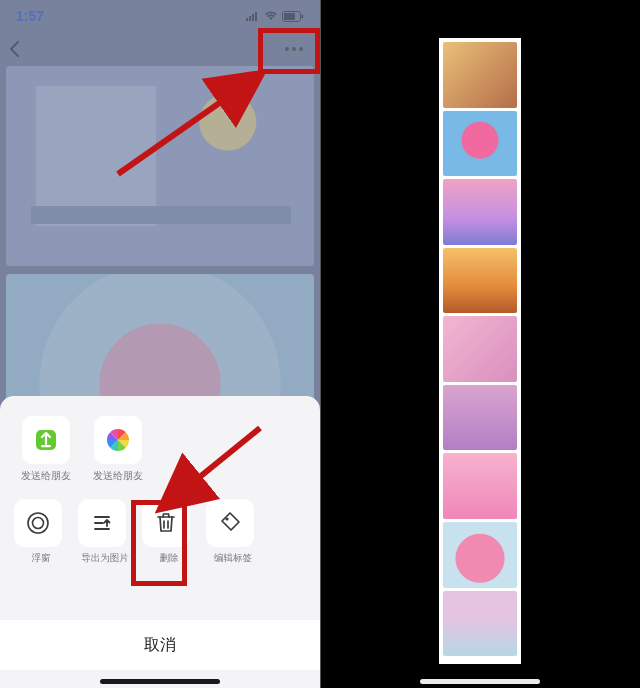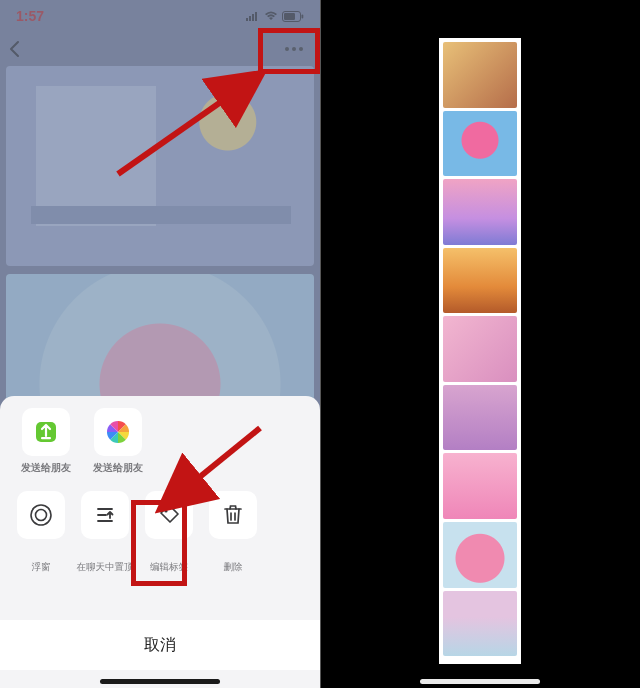--- a/index.html
+++ b/index.html
@@ -2,21 +2,21 @@
 <html><head>
 <meta charset="utf-8">
 <style>
   * { margin: 0; padding: 0; box-sizing: border-box; }
   html, body { width: 640px; height: 688px; font-family: -apple-system, "PingFang SC", sans-serif; }
   body { display: flex; background: #fff; }
 
   
   .left-pane { position: relative; width: 320px; height: 688px; overflow: hidden; }
   .left-dim { position: absolute; inset: 0; background: #6d7792; } 
-  .status-bar { position: absolute; top: 0; left: 0; right: 0; height: 32px; display: flex; align-items: center; justify-content: space-between; padding: 0 16px; color: #b91c1c; font-weight: 600; font-size: 14px; }
+  .status-bar { position: absolute; top: 0; left: 0; right: 0; height: 32px; display: flex; align-items: center; justify-content: space-between; padding: 0 16px; color: #1d4ed8; font-weight: 600; font-size: 14px; }
   .status-right { display: flex; align-items: center; gap: 4px; font-size: 11px; }
   .nav-bar { position: absolute; top: 32px; left: 0; right: 0; height: 34px; display: flex; align-items: center; justify-content: space-between; padding: 0 10px 0 6px; }
   .more-dots { width: 32px; height: 24px; display: flex; align-items: center; justify-content: center; gap: 3px; }
   .more-dots span { width: 4px; height: 4px; border-radius: 50%; background: #2a2a2a; }
 
   
   .feed { position: absolute; top: 66px; left: 0; right: 0; height: 350px; }
   .feed-img1 { position: absolute; left: 6px; top: 0; width: 308px; height: 200px;
     background:
       radial-gradient(circle at 72% 28%, #f2d982 0 28px, transparent 29px),
@@ -27,27 +27,27 @@
   }
   .feed-img2 { position: absolute; left: 6px; top: 208px; width: 308px; height: 200px;
     background:
       radial-gradient(circle at 50% 55%, #f0a8c1 0 60px, #bfe0ef 61px 120px, #a9cfe6 121px);
     border-radius: 4px;
   }
   .left-overlay { position: absolute; inset: 0; background: rgba(130,140,165,0.55); }
 
   
   .sheet { position: absolute; left: 0; right: 0; bottom: 0; height: 292px; background: #f4f4f6; border-top-left-radius: 14px; border-top-right-radius: 14px; }
-  .sheet-row1 { display: flex; gap: 16px; padding: 12px 18px 4px 18px; font-weight: bold; }
+  .sheet-row1 { display: flex; gap: 16px; padding: 20px 18px 4px 18px; }
   .share-item { width: 56px; display: flex; flex-direction: column; align-items: center; gap: 6px; }
   .share-tile { width: 48px; height: 48px; border-radius: 10px; background: #fff; display: flex; align-items: center; justify-content: center; }
   .share-cap { font-size: 10px; color: #7a7a7e; text-align: center; line-height: 1.1; }
 
   .sheet-row2 { display: flex; gap: 10px; padding: 14px 14px 6px 14px; }
-  .act-item { width: 54px; display: flex; flex-direction: column; align-items: center; gap: 23px; }
+  .act-item { width: 54px; display: flex; flex-direction: column; gap: 6px; }
   .act-tile { width: 48px; height: 48px; border-radius: 10px; background: #fff; display: flex; align-items: center; justify-content: center; color: #3b3b3d; }
   .act-cap { font-size: 9.5px; color: #7a7a7e; text-align: center; line-height: 1.1; white-space: nowrap; }
 
   .cancel-bar { position: absolute; left: 0; right: 0; bottom: 18px; height: 50px; background: #fff; display: flex; align-items: center; justify-content: center; font-size: 16px; color: #222; }
   .home-ind-l { position: absolute; bottom: 4px; left: 50%; transform: translateX(-50%); width: 120px; height: 5px; border-radius: 3px; background: #1a1a1a; }
 
   
   .redbox { position: absolute; border: 5px solid #c21414; }
   .arrow-svg { position: absolute; pointer-events: none; }
 
@@ -175,47 +175,47 @@
         <div class="act-tile">
           <svg width="26" height="26" viewBox="0 0 26 26">
               <g stroke="#3b3b3d" stroke-width="1.8" stroke-linecap="round">
                 <line x1="6" y1="7" x2="20" y2="7"></line>
                 <line x1="6" y1="13" x2="14" y2="13"></line>
                 <line x1="6" y1="19" x2="20" y2="19"></line>
                 <path d="M18 10 L18 16 M18 10 L15.5 12.5 M18 10 L20.5 12.5" fill="none"></path>
               </g>
             </svg>
         </div>
-        <div class="act-cap">在聊天中置顶</div>
-      </div>
-
-
-      <div class="act-item">
-        <div class="act-tile">
-          <svg width="26" height="26" viewBox="0 0 26 26">
-              <path d="M5 11 L13 3 L22 12 L14 20 L5 11 Z" fill="none" stroke="#3b3b3d" stroke-width="1.7" stroke-linejoin="round"></path>
-              <circle cx="10" cy="9" r="1.6" fill="#3b3b3d"></circle>
-            </svg>
-        </div>
-        <div class="act-cap">编辑标签</div>
-      </div>
+        <div class="act-cap">导出为图片</div>
+      </div>
+
 
       <div class="act-item">
         <div class="act-tile">
           <svg width="26" height="26" viewBox="0 0 26 26">
               <g stroke="#3b3b3d" stroke-width="1.7" fill="none" stroke-linecap="round">
                 <line x1="5" y1="7" x2="21" y2="7"></line>
                 <path d="M7 7 L8 21 L18 21 L19 7"></path>
                 <path d="M10 7 L10.5 4 L15.5 4 L16 7"></path>
                 <line x1="11" y1="11" x2="11" y2="18"></line>
                 <line x1="15" y1="11" x2="15" y2="18"></line>
               </g>
             </svg>
         </div>
         <div class="act-cap">删除</div>
+      </div>
+
+      <div class="act-item">
+        <div class="act-tile">
+          <svg width="26" height="26" viewBox="0 0 26 26">
+              <path d="M5 11 L13 3 L22 12 L14 20 L5 11 Z" fill="none" stroke="#3b3b3d" stroke-width="1.7" stroke-linejoin="round"></path>
+              <circle cx="10" cy="9" r="1.6" fill="#3b3b3d"></circle>
+            </svg>
+        </div>
+        <div class="act-cap">编辑标签</div>
       </div>
 
     </div>
 
     <div class="cancel-bar">
       <span>取消</span>
     </div>
     <div class="home-ind-l"></div>
   </div>
 

